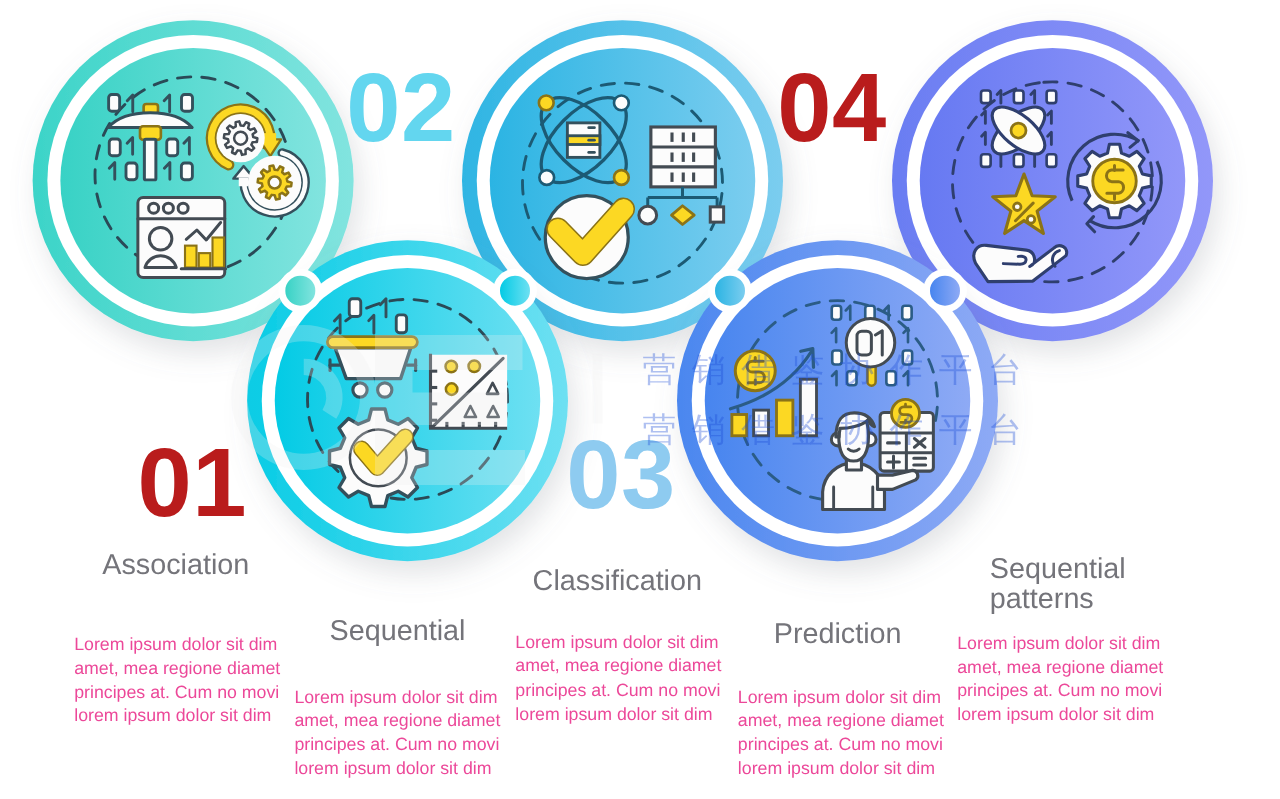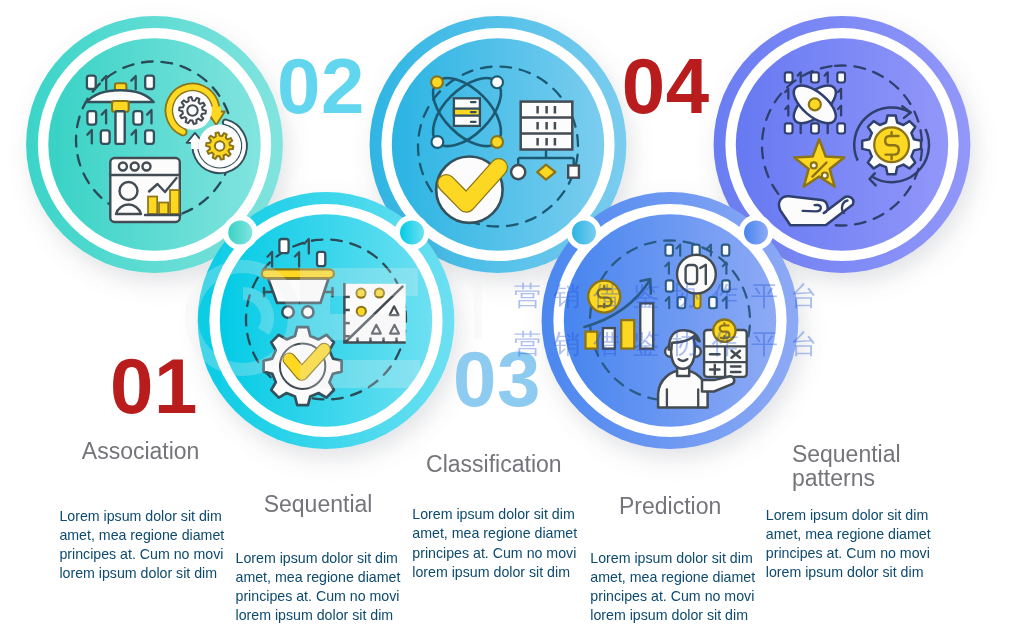--- a/index.html
+++ b/index.html
@@ -2,21 +2,21 @@
 <html><head>
 <meta charset="utf-8">
 <style>
   html,body{margin:0;padding:0;}
   body{width:1024px;height:639px;background:#ffffff;overflow:hidden;
        font-family:"Liberation Sans",sans-serif;position:relative;}
   #stage{position:absolute;left:0;top:0;width:1024px;height:639px;overflow:hidden;background:#fff;}
   #art{position:absolute;left:0;top:0;}
   .num{position:absolute;font-weight:700;font-size:78px;line-height:78px;letter-spacing:0.5px;}
   .ttl{position:absolute;color:#74747a;font-size:23px;line-height:24.4px;white-space:pre-line;}
-  .bdy{position:absolute;color:#0c4a6e;font-size:14.2px;line-height:19.1px;}
+  .bdy{position:absolute;color:#ec4899;font-size:14.2px;line-height:19.1px;}
   .wmtext{position:absolute;color:#1d4ed8;opacity:0.35;font-size:27px;line-height:29px;letter-spacing:12.5px;
           white-space:nowrap;pointer-events:none;}
 </style>
 </head>
 <body>
 
 <div id="stage">
 <svg id="art" width="1024" height="639" viewBox="0 0 1024 639" xmlns="http://www.w3.org/2000/svg">
       <defs>
         <linearGradient id="g0" x1="0" y1="0" x2="1" y2="0">

